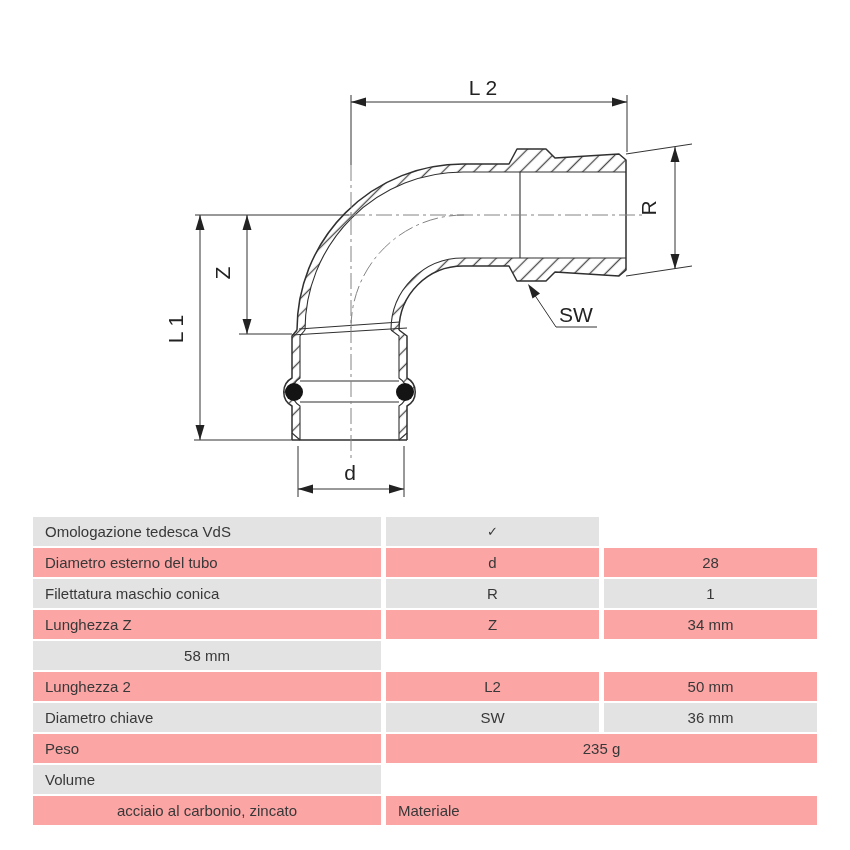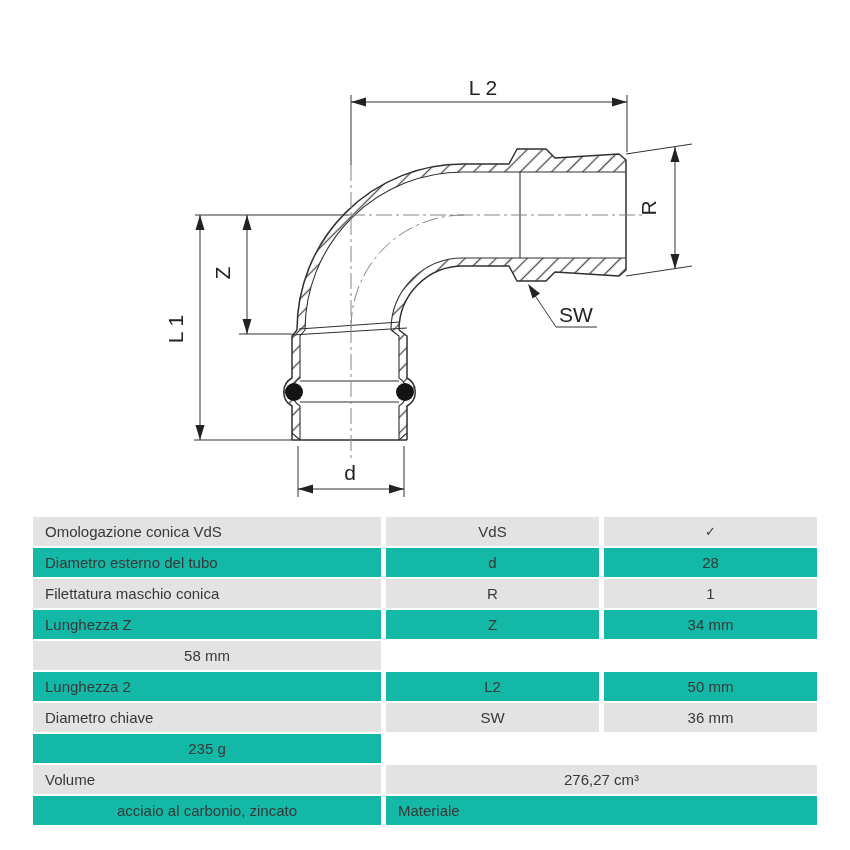--- a/index.html
+++ b/index.html
@@ -19,21 +19,21 @@
     column-gap:5px; height:29px;
   }
   .trow.merged { grid-template-columns:348px 431px; }
   .cell {
     display:flex; align-items:center;
     font-size:15px; color:#383838; overflow:hidden; white-space:nowrap;
   }
   .cell.lbl { padding-left:12px; justify-content:flex-start; }
   .cell.val { justify-content:center; }
   .odd  .cell { background:#e3e3e3; }
-  .even .cell { background:#14b8a6; }
+  .even .cell { background:#fca5a5; }
   .cell.check { font-size:13px; }
 </style>
 </head>
 <body>
 
 <svg class="drawing" width="850" height="515" viewBox="0 0 850 515">
   <defs>
     <pattern id="hatch" patternUnits="userSpaceOnUse" width="11" height="11" patternTransform="rotate(45)">
       <line x1="5.5" y1="-1" x2="5.5" y2="12" stroke="#4a4a4a" stroke-width="1.3"></line>
     </pattern>
@@ -118,22 +118,21 @@
     <text class="dim-text" x="230" y="273" text-anchor="middle" transform="rotate(-90 230 273)">Z</text>
     <text class="dim-text" x="183" y="329" text-anchor="middle" transform="rotate(-90 183 329)">L 1</text>
     <text class="dim-text" x="576" y="322" text-anchor="middle">SW</text>
     <text class="dim-text" x="350" y="480" text-anchor="middle">d</text>
   </g>
 </svg>
 
 <div class="spec-table">
 
   <div class="trow odd">
-    <div class="cell lbl">Omologazione conica VdS</div>
-    <div class="cell val">VdS</div>
+    <div class="cell lbl">Omologazione tedesca VdS</div>
     <div class="cell val check">✓</div>
   </div>
 
   <div class="trow even">
     <div class="cell lbl">Diametro esterno del tubo</div>
     <div class="cell val">d</div>
     <div class="cell val">28</div>
   </div>
 
   <div class="trow odd">
@@ -158,26 +157,26 @@
     <div class="cell val">50 mm</div>
   </div>
 
   <div class="trow odd">
     <div class="cell lbl">Diametro chiave</div>
     <div class="cell val">SW</div>
     <div class="cell val">36 mm</div>
   </div>
 
   <div class="trow even merged">
+    <div class="cell lbl">Peso</div>
     <div class="cell val">235 g</div>
   </div>
 
   <div class="trow odd merged">
     <div class="cell lbl">Volume</div>
-    <div class="cell val">276,27 cm³</div>
   </div>
 
   <div class="trow even merged">
     <div class="cell val">acciaio al carbonio, zincato</div>
     <div class="cell lbl">Materiale</div>
   </div>
 
 </div>
 
 </body></html>

